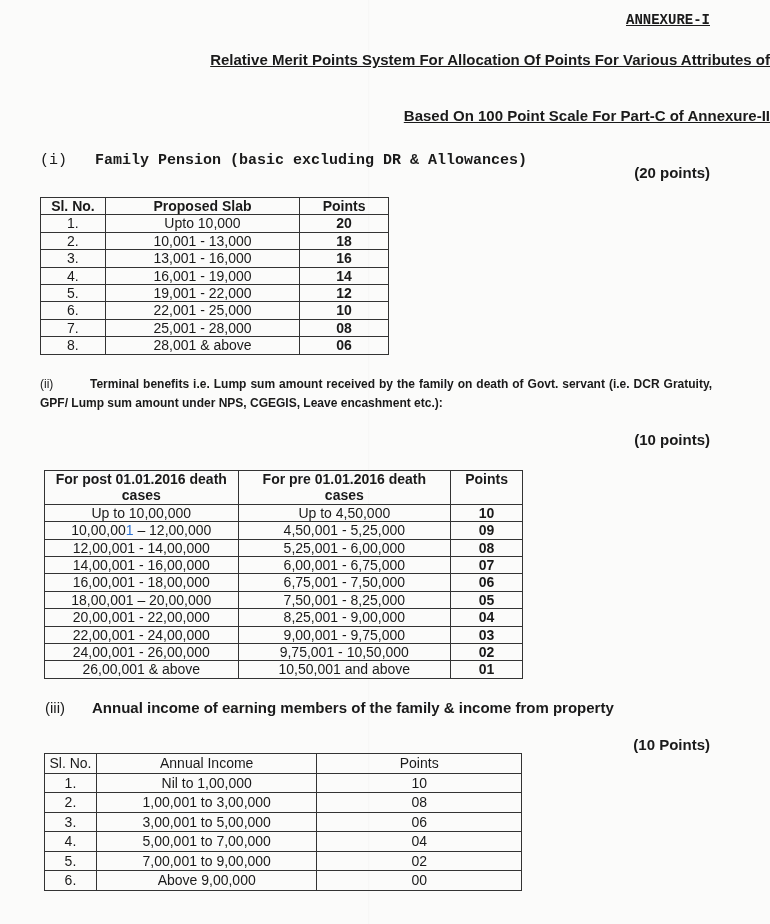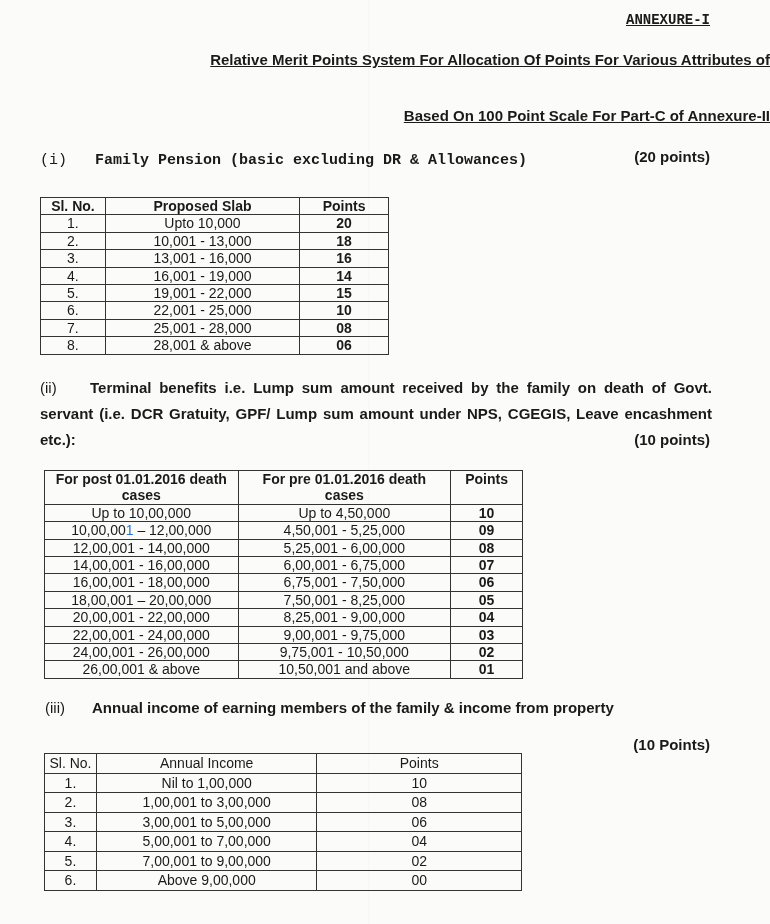--- a/index.html
+++ b/index.html
@@ -30,21 +30,21 @@
   }
   .sec-head {
     position: absolute; font-size: 15px; font-weight: bold;
   }
   .sec-num { font-weight: normal; display: inline-block; width: 55px; }
   .pts {
     position: absolute; right: 60px; font-weight: bold; font-size: 15px;
   }
   .para {
     position: absolute; left: 40px; width: 672px; top: 375px;
-    font-size: 15px; font-weight: bold; line-height: 26px; text-align: justify;
+    font-size: 12px; font-weight: bold; line-height: 19px; text-align: justify;
   }
   table {
     position: absolute; border-collapse: collapse;
     font-size: 14px;
   }
   td, th {
     border: 1px solid #333; padding: 0 4px; text-align: center;
     line-height: 16.4px; font-weight: normal;
   }
   th { font-weight: bold; }
@@ -60,21 +60,21 @@
 
 <div class="title">
   <div>Relative Merit Points System For Allocation Of Points For Various Attributes of</div>
 </div>
 
 <div class="subtitle">Based On 100 Point Scale For Part-C of Annexure-II</div>
 
 <div class="sec-head" style="left:40px; top:152px;font-family:Liberation Mono, monospace;">
   <span class="sec-num">(i)</span><span>Family Pension (basic excluding DR &amp; Allowances)</span>
 </div>
-<div class="pts" style="top:148px;">(20 points)</div>
+<div class="pts" style="top:164px;">(20 points)</div>
 
 <table style="left:40px; top:197px; width:349px;">
   <colgroup>
       <col style="width:65px">
       <col style="width:195px">
       <col style="width:89px">
     </colgroup>
   <tbody>
       <tr>
     <th>Sl. No.</th>
@@ -97,21 +97,21 @@
         <td class="b">16</td>
       </tr>
   <tr>
         <td>4.</td>
         <td>16,001 - 19,000</td>
         <td class="b">14</td>
       </tr>
   <tr>
         <td>5.</td>
         <td>19,001 - 22,000</td>
-        <td class="b">15</td>
+        <td class="b">12</td>
       </tr>
   <tr>
         <td>6.</td>
         <td>22,001 - 25,000</td>
         <td class="b">10</td>
       </tr>
   <tr>
         <td>7.</td>
         <td>25,001 - 28,000</td>
         <td class="b">08</td>

